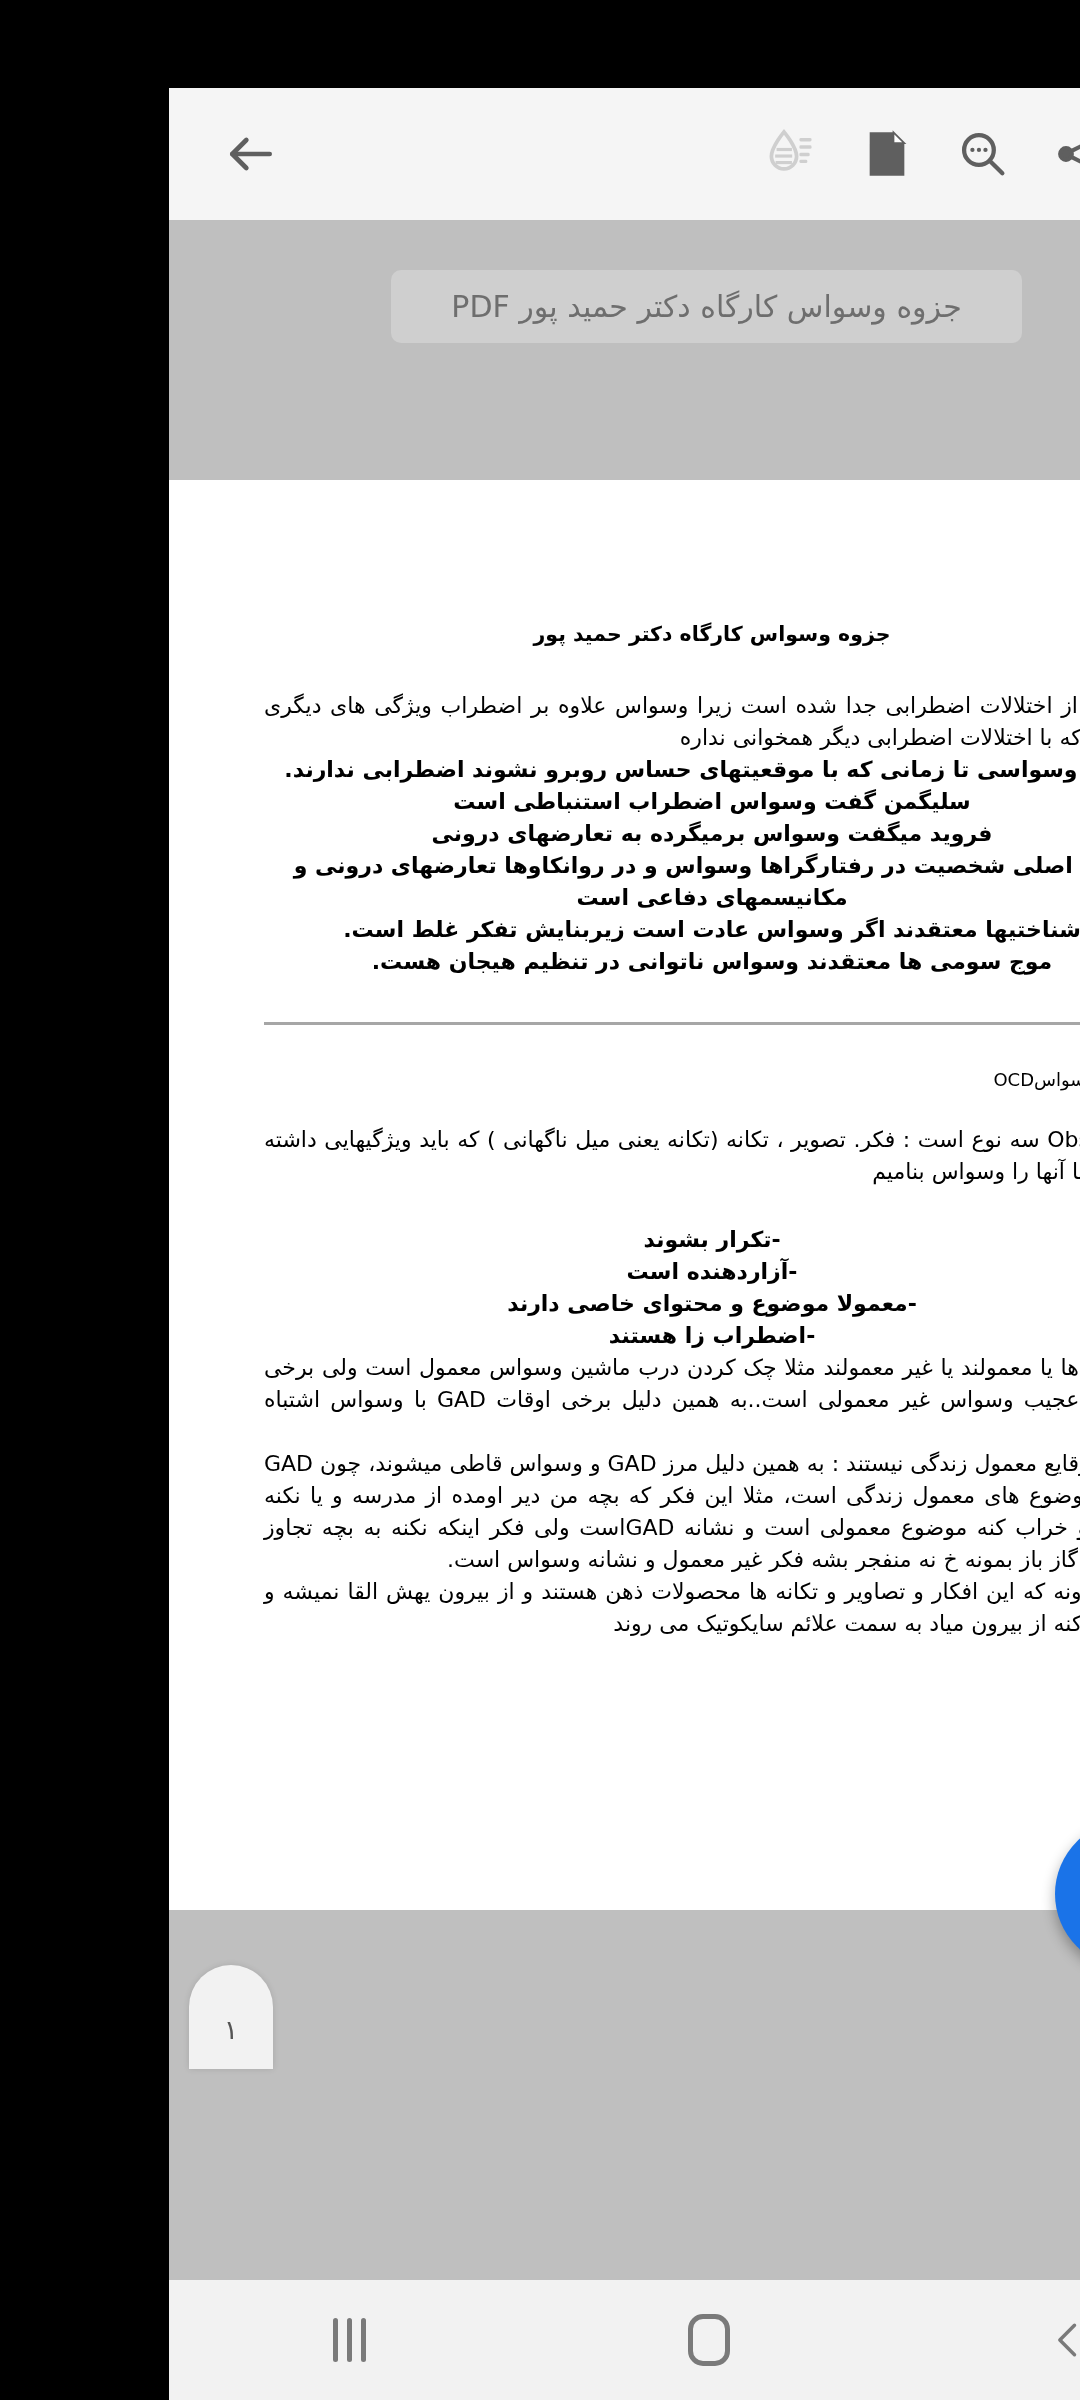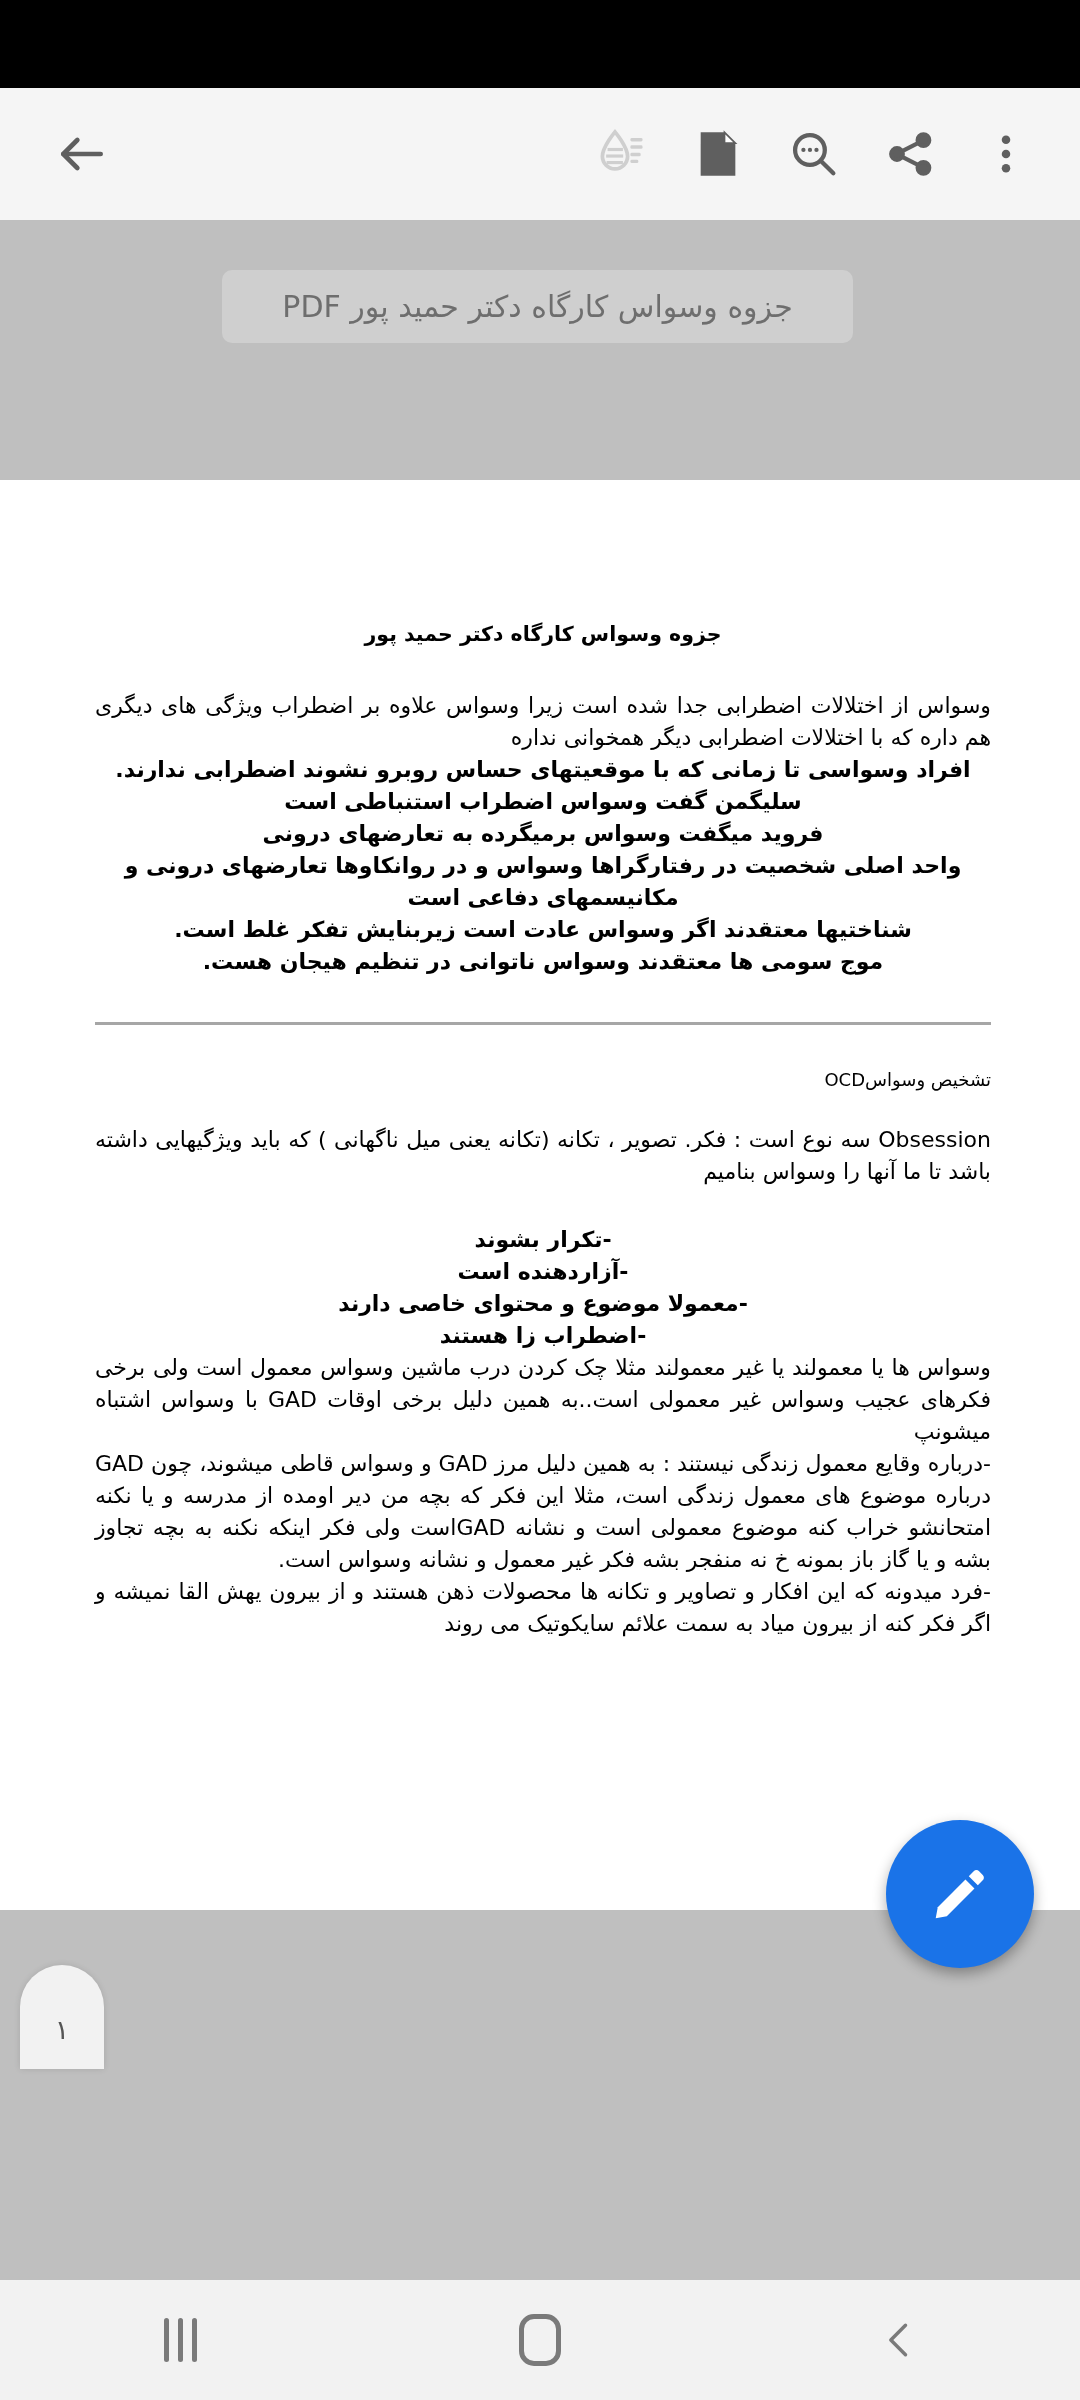--- a/index.html
+++ b/index.html
@@ -7,21 +7,21 @@
   html, body {
     width: 1080px;
     height: 2400px;
     background: #000;
     font-family: "Liberation Sans", "DejaVu Sans", sans-serif;
     overflow: hidden;
   }
 
   #screen {
     position: relative;
-    width: 1080px;
+    width: 911px;
     height: 2400px;
     background: #6d28d9;
     overflow: hidden;
   }
 
   
   .status-bar {
     position: absolute;
     top: 0; left: 0;
     width: 1080px;

